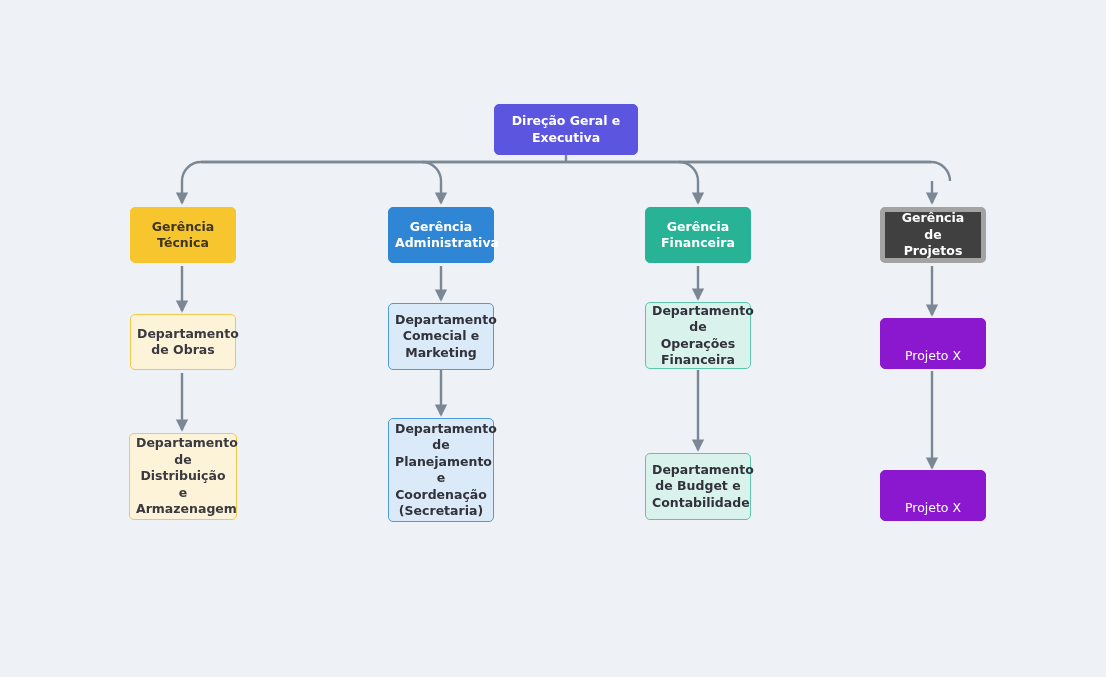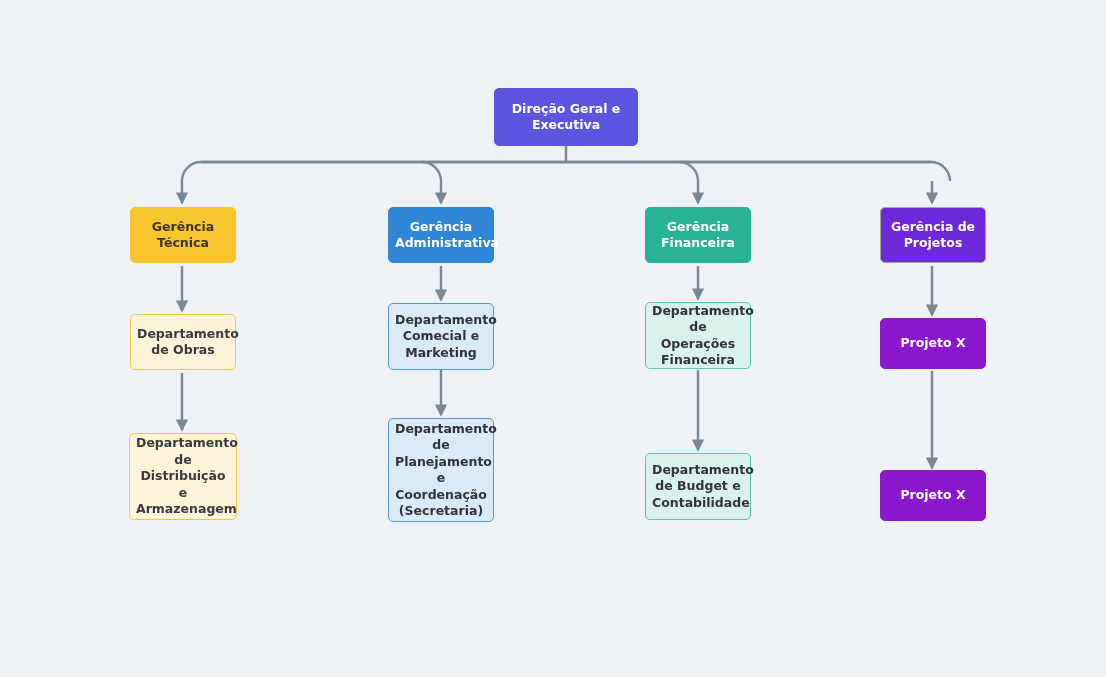--- a/index.html
+++ b/index.html
@@ -53,21 +53,21 @@
   }
 
   
   .node.head {
     font-weight: bold;
     font-size: 12.5px;
   }
   .node.head.amber  { background: #f7c52d; color: #3d3526; border: 1px solid #f7c52d; }
   .node.head.blue   { background: #2f86d4; color: #ffffff; border: 1px solid #2f86d4; }
   .node.head.teal   { background: #28b397; color: #ffffff; border: 1px solid #28b397; }
-  .node.head.purple { background: #6d28d9; color: #ffffff; border: 1px solid #a3a3a3; }
+  .node.head.purple { background: #404040; color: #ffffff; border: 5px solid #a3a3a3; }
 
   
   .node.child {
     font-weight: bold;
     font-size: 12.5px;
     color: #3a3a40;
   }
   .node.child.amber {
     background: #fdf3d8;
     border: 1.6px solid #f2c84b;
@@ -80,21 +80,22 @@
   .node.child.teal {
     background: #d9f3ec;
     border: 1.6px solid #5cc6ad;
     color: #32323a;
   }
   
   .node.child.purple {
     background: #8b17cf;
     border: 1.6px solid #8b17cf;
     color: #ffffff;
-    font-weight: bold;
+    font-weight: normal;
+    align-items: flex-end;
   }
 
   .node span { display: block; width: 100%; white-space: pre-line; }
 </style>
 </head>
 <body>
 
 <div id="canvas">
 
   <svg id="connectors" viewBox="0 0 1106 677" width="1106" height="677">
@@ -133,21 +134,21 @@
       <path d="M 441 370 L 441 415" marker-end="url(#arrow)"></path>
 
       <path d="M 698 266 L 698 299" marker-end="url(#arrow)"></path>
       <path d="M 698 370 L 698 450" marker-end="url(#arrow)"></path>
 
       <path d="M 932 266 L 932 315" marker-end="url(#arrow)"></path>
       <path d="M 932 371 L 932 468" marker-end="url(#arrow)"></path>
     </g>
   </svg>
 
-  <div class="node root" style="left:494px; top:88px; width:144px; height:58px;">
+  <div class="node root" style="left:494px; top:104px; width:144px; height:51px;">
     <span>Direção Geral e
 Executiva</span>
   </div>
 
   <div class="node head amber" style="left:130px; top:207px; width:106px; height:56px;">
     <span>Gerência
 Técnica</span>
   </div>
 
   <div class="node child amber" style="left:130px; top:314px; width:106px; height:56px;">

